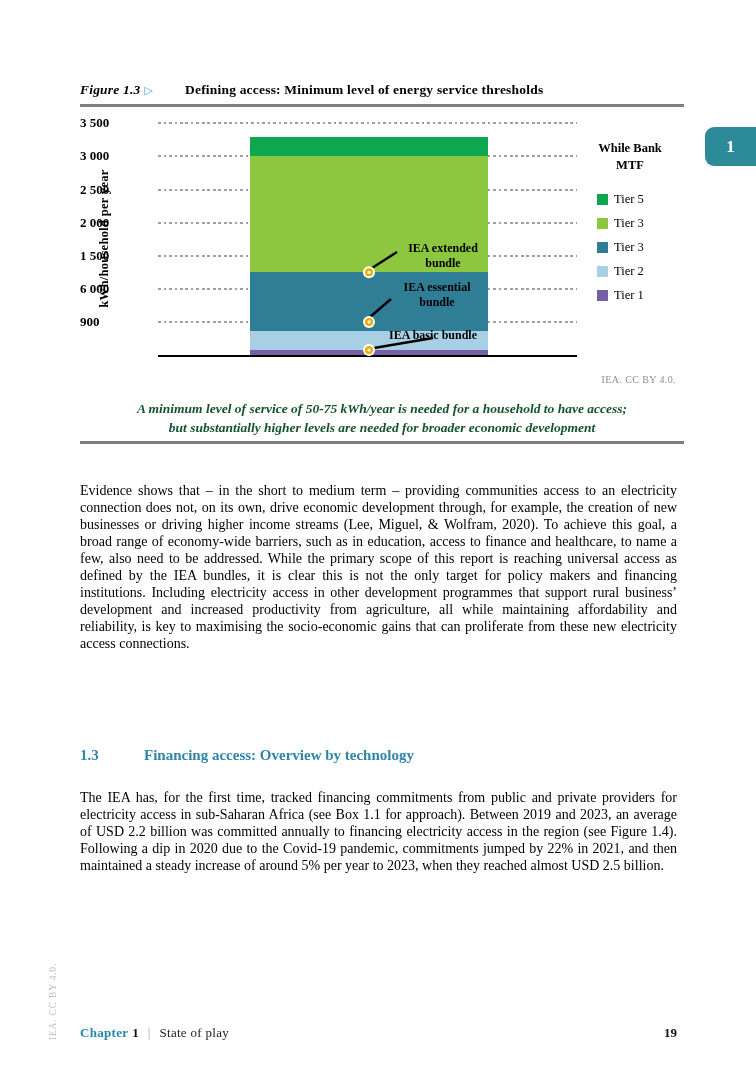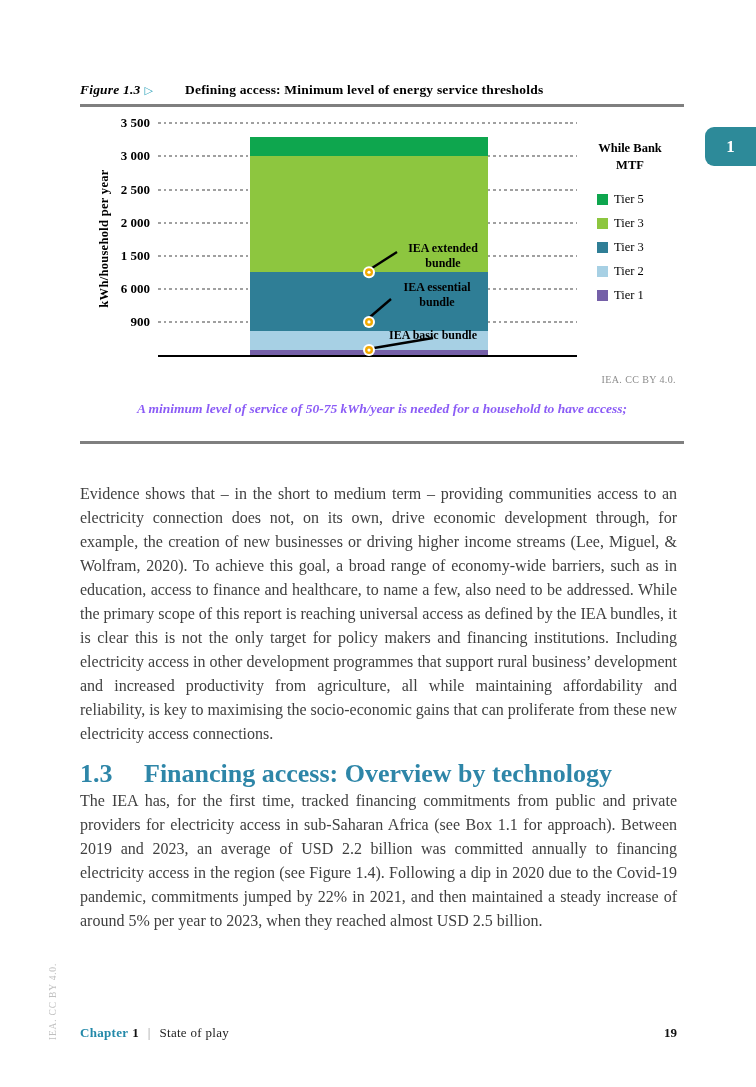--- a/index.html
+++ b/index.html
@@ -14,48 +14,48 @@
   .fig-title{font-weight:bold; color:#000; letter-spacing:.2px; margin-left:26px;}
   .rule{position:absolute; left:80px; width:604px; height:3px; background:#7f7f7f;}
   .rule-top{top:104px;}
   .rule-bottom{top:441px;}
   
   .chart{position:absolute; left:80px; top:110px; width:600px; height:285px;}
   .y-axis-title{
     position:absolute; left:-96px; top:121px; width:240px; text-align:center;
     transform:rotate(-90deg); font-size:12.5px; font-weight:bold; color:#000; letter-spacing:.3px;
   }
-  .tick-label{position:absolute; left:0; width:70px; text-align:right; font-size:13px; font-weight:600; color:#000;}
+  .tick-label{position:absolute; left:0; width:70px; text-align:left; font-size:13px; font-weight:600; color:#000;}
   .gridline{
     position:absolute; left:78px; width:419px; height:2px;
     background-image:repeating-linear-gradient(to right,#a0a0a0 0 2.5px,transparent 2.5px 5.5px);
   }
   .bar-segment{position:absolute; left:170px; width:238px;}
   .axis-baseline{position:absolute; left:78px; top:245px; width:419px; height:2px; background:#000;}
   .ann-label{position:absolute; text-align:center; font-size:12px; font-weight:bold; color:#000;}
   .ann-line{line-height:15px; white-space:nowrap;}
   .chart-svg{position:absolute; left:0; top:0; pointer-events:none;}
   
   .legend{position:absolute; left:500px; top:30px; width:100px;}
   .legend-title{font-size:12.5px; font-weight:bold; text-align:center; line-height:17px; color:#000;}
   .legend-items{margin-top:13px;}
   .legend-item{display:flex; align-items:center; height:24px; padding-left:17px;}
   .legend-swatch{width:11px; height:11px; margin-right:6px; flex:0 0 auto;}
   .legend-label{font-size:12.5px; color:#000;}
   .source-note{position:absolute; right:4px; top:264px; font-size:10px; color:#8c8c8c; letter-spacing:.4px;}
   
   .fig-caption{
     position:absolute; left:76px; top:399px; width:612px; text-align:center;
-    color:#8b5cf6; font-style:italic; font-weight:bold; font-size:13.5px; line-height:19px;
+    color:#14532d; font-style:italic; font-weight:bold; font-size:13.5px; line-height:19px;
   }
   
-  .para{position:absolute; left:80px; width:597px; font-size:16px; line-height:24px; text-align:justify; color:#404040;}
+  .para{position:absolute; left:80px; width:597px; font-size:14px; line-height:17px; text-align:justify; color:#000000;}
   .para-1{top:482px;}
   .para-2{top:789px;}
-  .section-heading{position:absolute; left:80px; top:747px; width:600px; color:#2e86a8; font-weight:bold; font-size:26px;margin-top:12px;}
+  .section-heading{position:absolute; left:80px; top:747px; width:600px; color:#2e86a8; font-weight:bold; font-size:15px;}
   .heading-num{display:inline-block; width:64px;}
   
   .footer{position:absolute; left:80px; top:1025px; width:597px; font-size:13px;}
   .footer-left{float:left;}
   .footer-chapter{color:#2389a9; font-weight:bold; letter-spacing:.3px;margin-top:24px;}
   .footer-chnum{color:#111; font-weight:bold; margin-left:4px;}
   .footer-sep{color:#9a9a9a; margin:0 9px;}
   .footer-title{color:#222; letter-spacing:.3px;}
   .page-number{float:right; font-weight:bold; color:#111;}
   .side-license{
@@ -154,20 +154,21 @@
             <div class="legend-swatch" style="background: rgb(117, 96, 168);"></div>
             <div class="legend-label">Tier 1</div>
           </div>
         </div>
     </div>
     <div class="source-note">IEA. CC BY 4.0.</div>
   </div>
 
   <div class="fig-caption">
     <div>A minimum level of service of 50-75 kWh/year is needed for a household to have access;</div>
+    <div>but substantially higher levels are needed for broader economic development</div>
   </div>
   <div class="rule rule-bottom"></div>
 
   <div class="para para-1">Evidence shows that – in the short to medium term – providing communities access to an electricity connection does not, on its own, drive economic development through, for example, the creation of new businesses or driving higher income streams (Lee, Miguel, &amp; Wolfram, 2020). To achieve this goal, a broad range of economy-wide barriers, such as in education, access to finance and healthcare, to name a few, also need to be addressed. While the primary scope of this report is reaching universal access as defined by the IEA bundles, it is clear this is not the only target for policy makers and financing institutions. Including electricity access in other development programmes that support rural business’ development and increased productivity from agriculture, all while maintaining affordability and reliability, is key to maximising the socio-economic gains that can proliferate from these new electricity access connections.</div>
 
   <div class="section-heading">
     <span class="heading-num">1.3</span><span>Financing access: Overview by technology</span>
   </div>
 
   <div class="para para-2">The IEA has, for the first time, tracked financing commitments from public and private providers for electricity access in sub-Saharan Africa (see Box 1.1 for approach). Between 2019 and 2023, an average of USD 2.2 billion was committed annually to financing electricity access in the region (see Figure 1.4). Following a dip in 2020 due to the Covid-19 pandemic, commitments jumped by 22% in 2021, and then maintained a steady increase of around 5% per year to 2023, when they reached almost USD 2.5 billion.</div>

